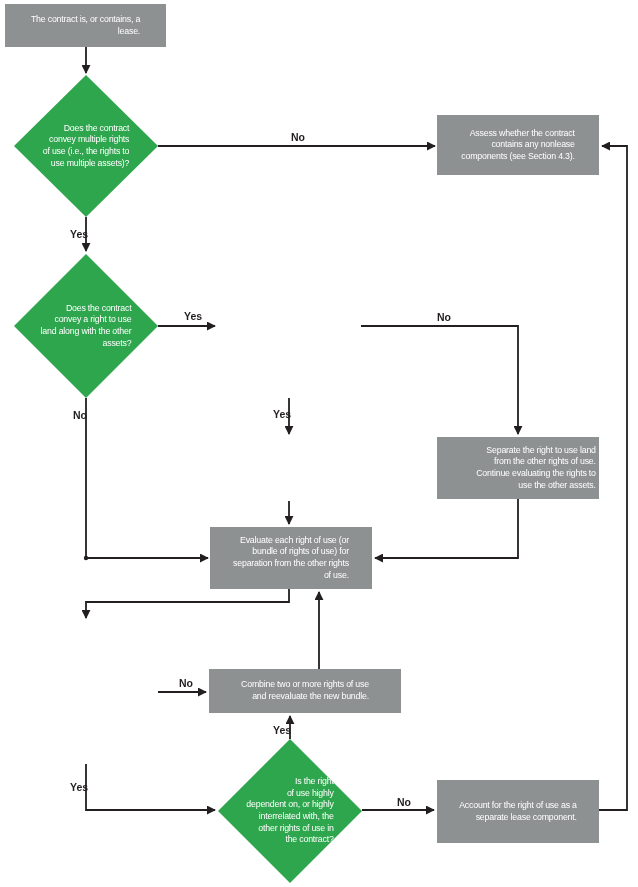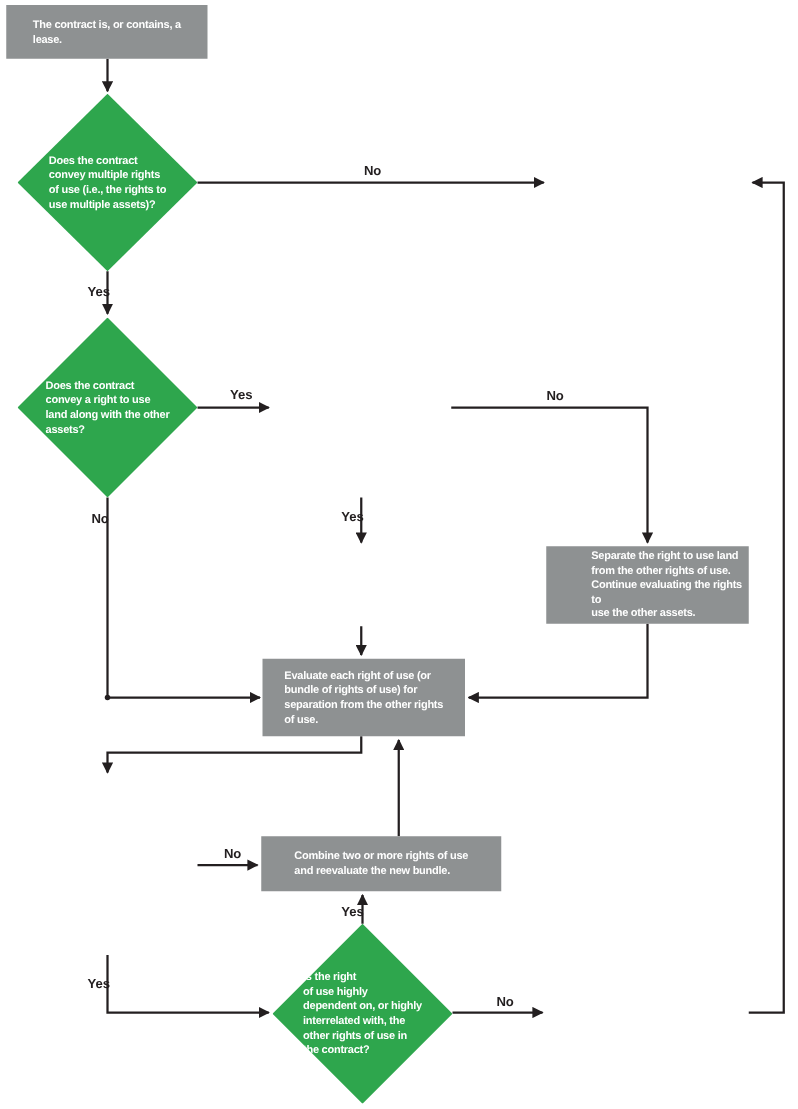--- a/index.html
+++ b/index.html
@@ -32,25 +32,25 @@
   #connectors marker path { fill: var(--line); }
   #connectors circle { fill: var(--line); }
   .node {
     position: absolute;
     display: flex;
     align-items: center;
     justify-content: center;
   }
   .node-text {
     color: var(--shape-text);
-    font-weight: 700;
+    font-weight: 400;
     font-size: 8.8px;
     line-height: 11.6px;
     letter-spacing: -0.2px;
-    text-align: left;
+    text-align: right;
     white-space: pre-line;
   }
   .rect { background: var(--shape-gray); }
   .diamond {
     background: var(--shape-green);
     clip-path: polygon(50% 0, 100% 50%, 50% 100%, 0 50%);
   }
   .edge-label {
     position: absolute;
     transform: translate(-50%, -50%);
@@ -97,20 +97,25 @@
 lease.</span>
   </div>
 
   <div class="node diamond" style="left:14px; top:75px; width:144px; height:142px;">
     <span class="node-text">Does the contract
 convey multiple rights
 of use (i.e., the rights to
 use multiple assets)?</span>
   </div>
 
+  <div class="node rect" style="left:437px; top:115px; width:162px; height:60px;">
+    <span class="node-text">Assess whether the contract
+contains any nonlease
+components (see Section 4.3).</span>
+  </div>
 
   <div class="node diamond" style="left:14px; top:254px; width:144px; height:144px;">
     <span class="node-text">Does the contract
 convey a right to use
 land along with the other
 assets?</span>
   </div>
 
 
 
@@ -136,20 +141,24 @@
 
   <div class="node diamond" style="left:218px; top:739px; width:144px; height:144px;">
     <span class="node-text">Is the right
 of use highly
 dependent on, or highly
 interrelated with, the
 other rights of use in
 the contract?</span>
   </div>
 
+  <div class="node rect" style="left:437px; top:780px; width:162px; height:63px;">
+    <span class="node-text">Account for the right of use as a
+separate lease component.</span>
+  </div>
 
   <span class="edge-label" style="left:290px; top:137px;">No</span>
   <span class="edge-label" style="left:71px; top:234px;">Yes</span>
   <span class="edge-label" style="left:185px; top:316px;">Yes</span>
   <span class="edge-label" style="left:72px; top:415px;">No</span>
   <span class="edge-label" style="left:274px; top:414px;">Yes</span>
   <span class="edge-label" style="left:436px; top:317px;">No</span>
   <span class="edge-label" style="left:178px; top:683px;">No</span>
   <span class="edge-label" style="left:71px; top:787px;">Yes</span>
   <span class="edge-label" style="left:274px; top:730px;">Yes</span>

